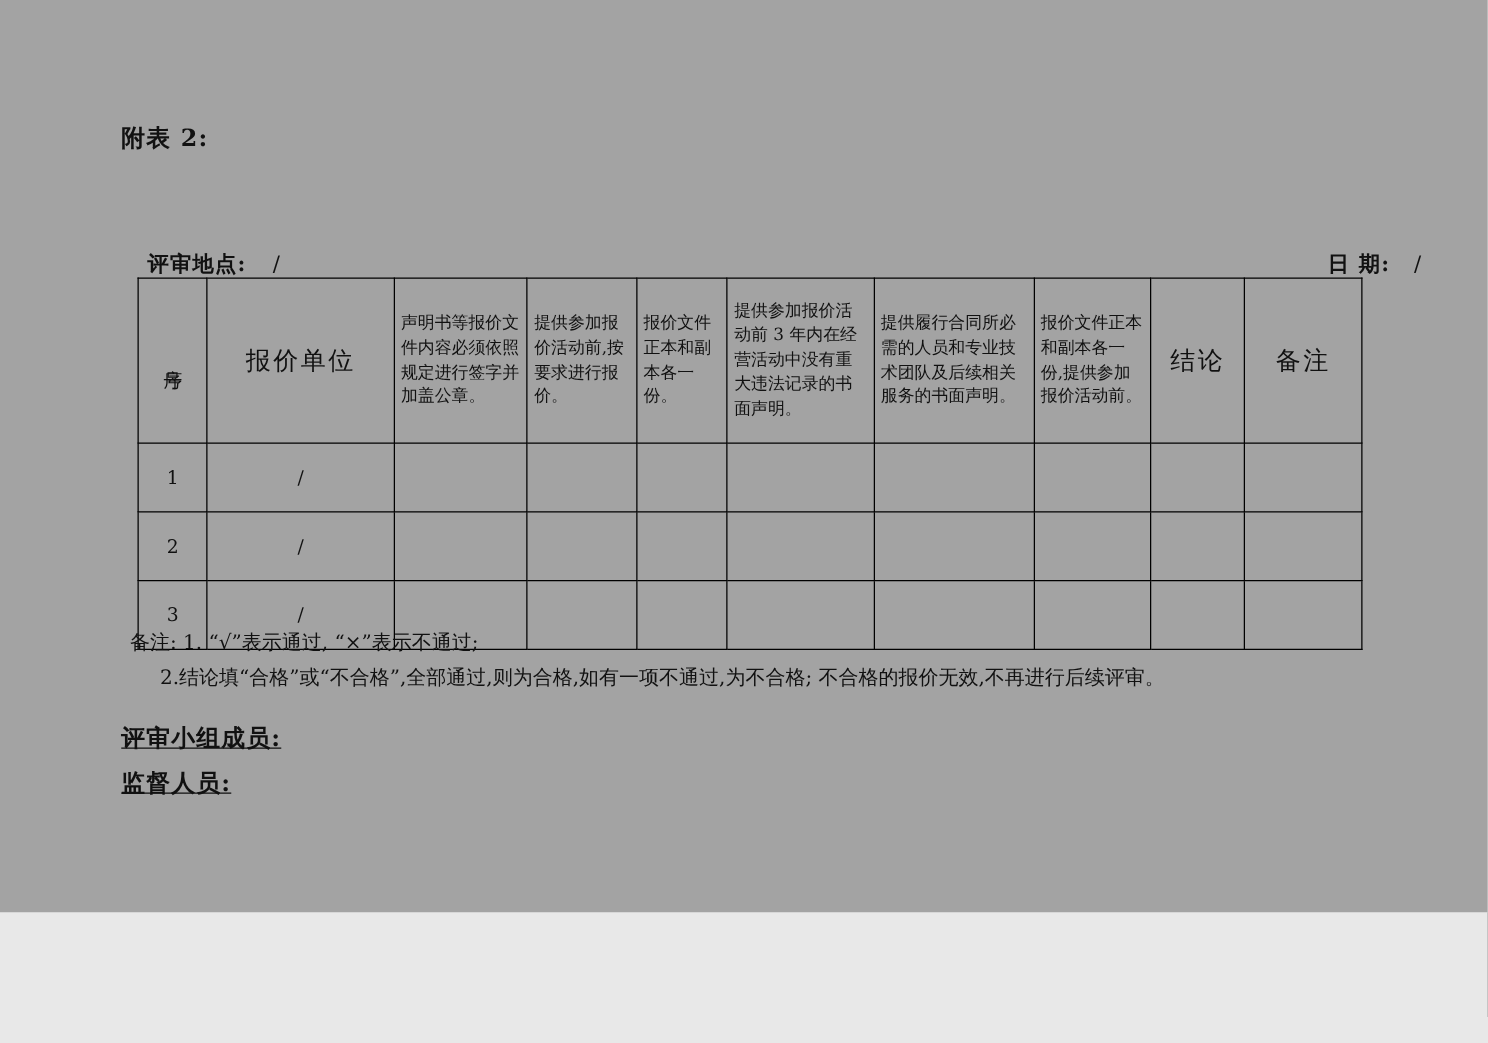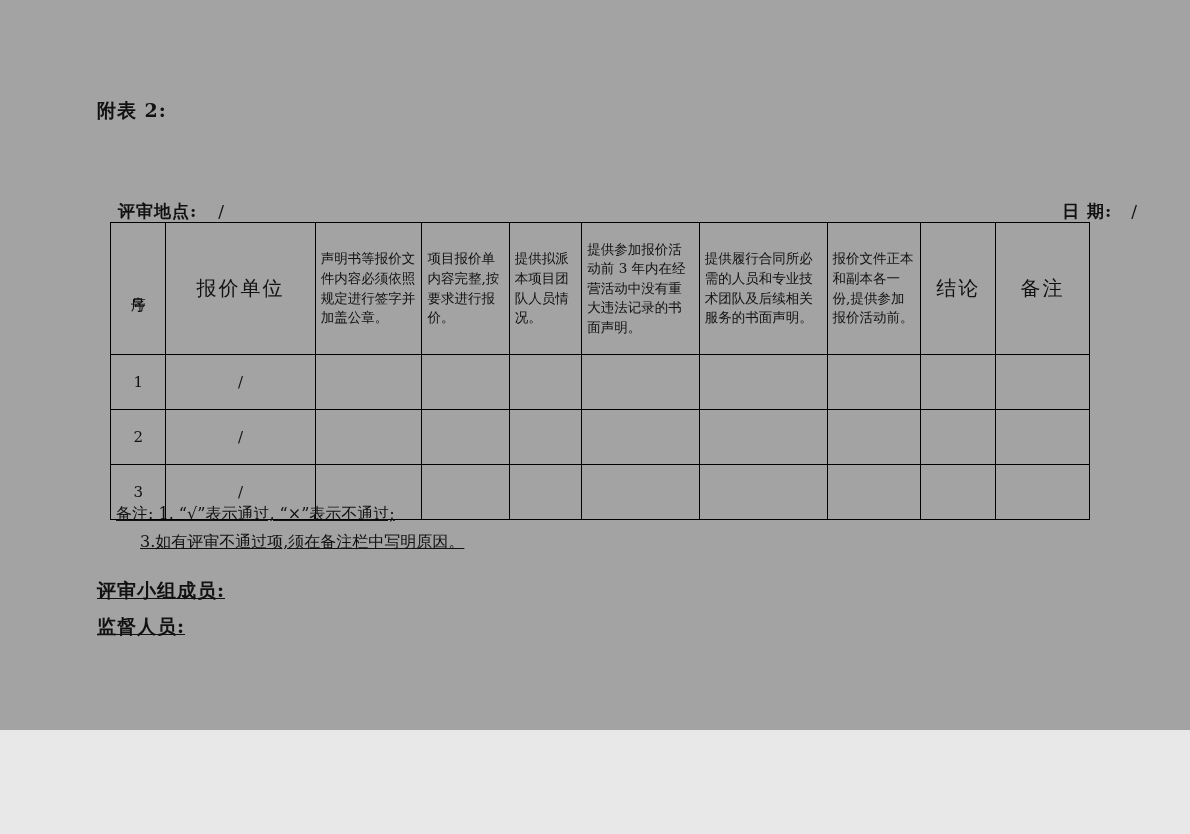--- a/index.html
+++ b/index.html
@@ -114,26 +114,25 @@
     font-size: 20px;
     letter-spacing: 2px;
   }
   table.form tbody td {
     height: 48px;
     text-align: center;
     font-size: 15px;
   }
   .notes {
     position: absolute;
-    left: 116px;
+    left: 104px;
     top: 500px;
     width: 990px;
     font-size: 16px;
     line-height: 1.75;
-    text-decoration: underline;
   }
   .notes .n1 { display: block; }
   .notes .n2 { display: block; text-indent: 24px; }
   .notes .n3 { display: block; text-indent: 24px; }
   .signature {
     position: absolute;
     left: 97px;
     font-size: 19px;
     font-weight: bold;
     letter-spacing: 1px;
@@ -194,24 +193,24 @@
     <thead>
       <tr>
         <td><span class="hdr-vertical">序号</span></td>
         <td>
             <span class="hdr-center">报价单位</span>
           </td>
         <td>
             <span class="hdr-wrap">声明书等报价文件内容必须依照规定进行签字并加盖公章。</span>
           </td>
         <td>
-            <span class="hdr-wrap">项目报价单内容完整,按要求进行报价。</span>
-          </td>
-        <td>
-            <span class="hdr-wrap">提供拟派本项目团队人员情况。</span>
+            <span class="hdr-wrap">提供参加报价活动前,按要求进行报价。</span>
+          </td>
+        <td>
+            <span class="hdr-wrap">报价文件正本和副本各一份。</span>
           </td>
         <td>
             <span class="hdr-wrap">提供参加报价活动前 3 年内在经营活动中没有重大违法记录的书面声明。</span>
           </td>
         <td>
             <span class="hdr-wrap">提供履行合同所必需的人员和专业技术团队及后续相关服务的书面声明。</span>
           </td>
         <td>
             <span class="hdr-wrap">报价文件正本和副本各一份,提供参加报价活动前。</span>
           </td>
@@ -258,21 +257,21 @@
         <td></td>
         <td></td>
         <td></td>
         <td></td>
       </tr>
     </tbody>
   </table>
 
   <div class="notes">
     <span class="n1">备注: 1. “√”表示通过, “×”表示不通过;</span>
-    <span class="n3">3.如有评审不通过项,须在备注栏中写明原因。</span>
+    <span class="n2">2.结论填“合格”或“不合格”,全部通过,则为合格,如有一项不通过,为不合格; 不合格的报价无效,不再进行后续评审。</span>
   </div>
 
   <div class="signature sig-group">评审小组成员:</div>
   <div class="signature sig-super">监督人员:</div>
 
   <div class="footer-mark"></div>
 
 </div>
 
 </body></html>

